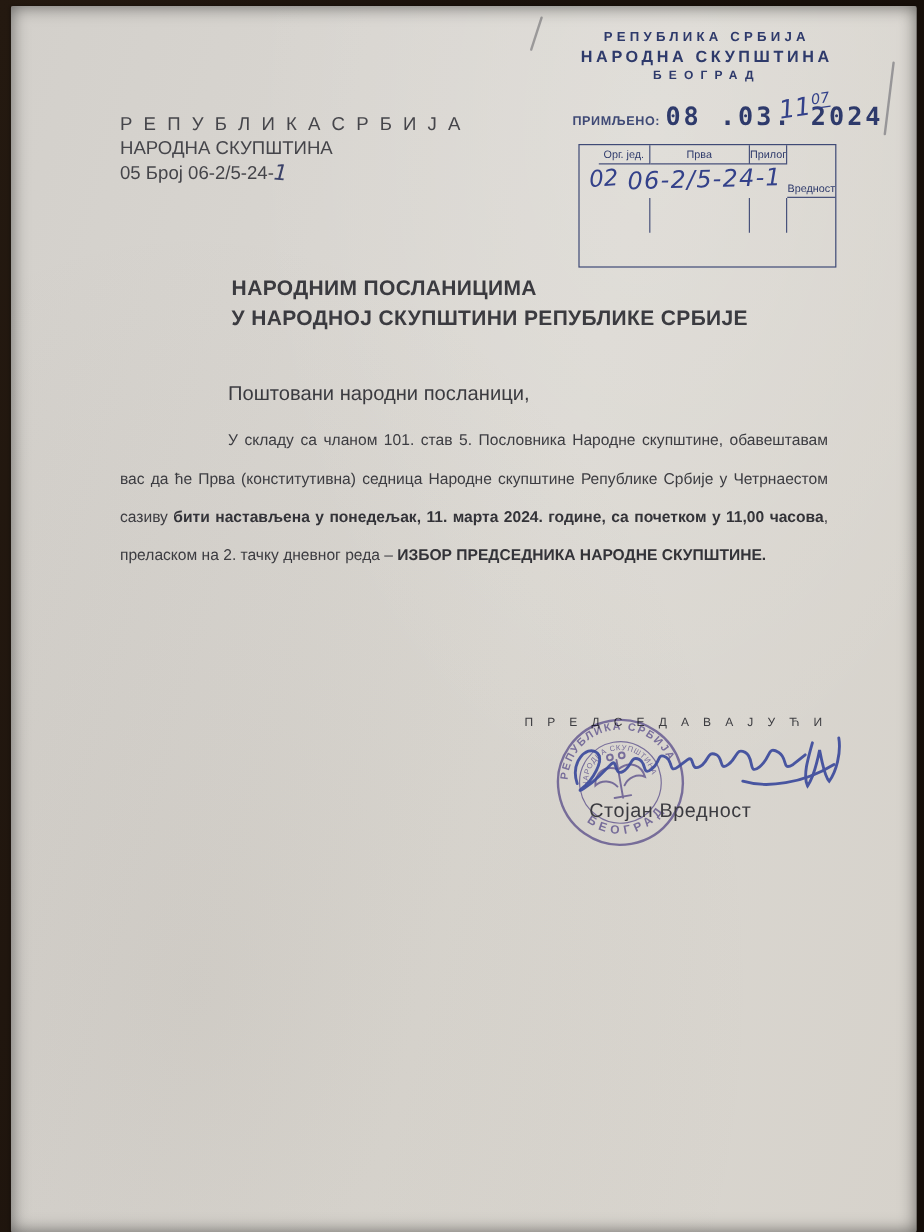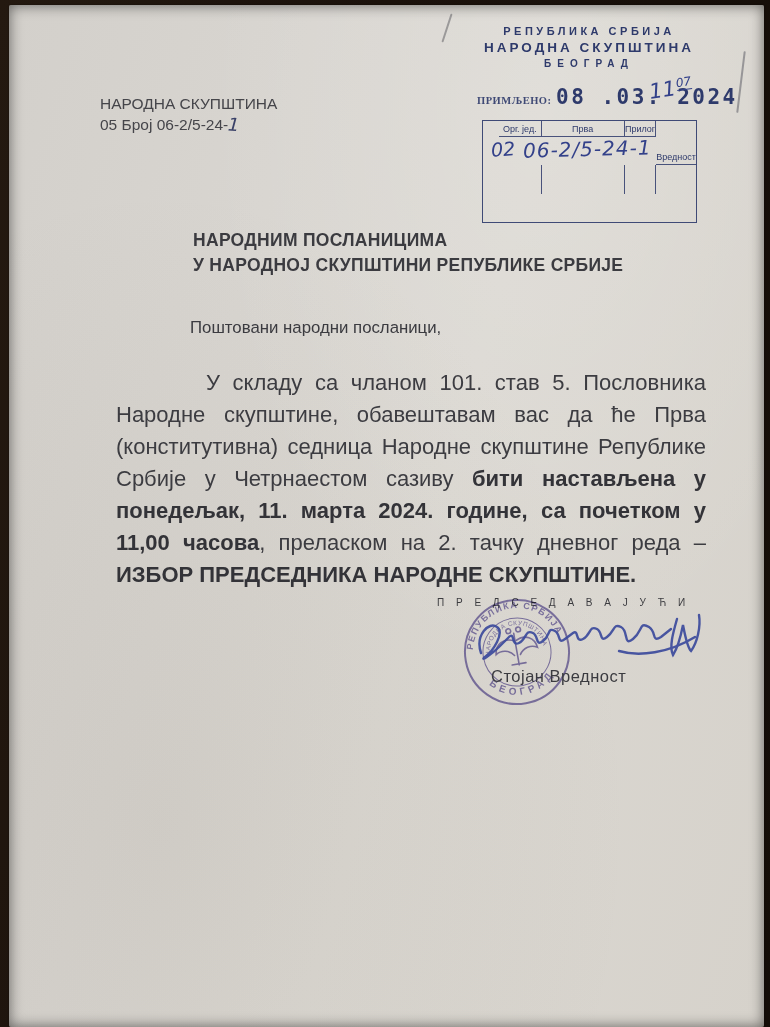--- a/index.html
+++ b/index.html
@@ -21,21 +21,21 @@
   .hl3 .hand-one{font-family:"DejaVu Sans",sans-serif;font-style:italic;font-size:18px;
      color:#3a4168;display:inline-block;transform:rotate(4deg);position:relative;top:1px;}
 
   
   .receipt{left:460px;top:20px;width:240px;color:#2e3a6b;}
   .r-org{text-align:center;font-weight:bold;}
   .r-org1{font-size:11px;letter-spacing:3.5px;}
   .r-org2{font-size:13.5px;letter-spacing:3px;margin-top:3px;}
   .r-org3{font-size:10px;letter-spacing:6px;margin-top:3px;}
   .r-received{position:absolute;left:8px;top:60px;white-space:nowrap;}
-  .r-label{font-size:10.5px;letter-spacing:.5px;font-weight:bold;opacity:.9;font-family:Liberation Serif, serif;}
+  .r-label{font-size:10.5px;letter-spacing:.5px;font-weight:bold;opacity:.9;}
   .r-date{font-family:"DejaVu Sans Mono",monospace;font-size:21px;font-weight:bold;
      letter-spacing:2.5px;}
   .hand{font-family:"DejaVu Sans",sans-serif;font-style:italic;color:#33418a;}
   .r-time{position:absolute;left:180px;top:52px;font-size:21px;transform:rotate(-8deg);}
   .r-time sup{font-size:12px;border-bottom:1.5px solid currentColor;margin-left:1px;}
   .r-table{position:absolute;left:13px;top:95px;width:213px;border:1.6px solid rgba(46,58,107,.9);
      border-collapse:collapse;display:block;}
   .r-row{display:flex;}
   .r-cell{border-right:1.4px solid rgba(46,58,107,.85);box-sizing:border-box;
      font-size:9px;text-align:center;overflow:hidden;}
@@ -44,42 +44,43 @@
   .r-val .r-cell{height:29px;}
   .c1{width:46px;margin-left:16px;}.c2{width:90px;}.c3{width:34px;}.c4{width:43px;margin-top:28px;}
   .hw-org{position:absolute;left:8px;top:17px;font-size:19px;transform:rotate(-4deg);}
   .hw-broj{position:absolute;left:40px;top:16px;font-size:20px;letter-spacing:1px;
      transform:rotate(-1.5deg);white-space:nowrap;}
 
   
   .title{left:184px;top:223px;font-size:17.5px;font-weight:bold;line-height:24.5px;
      letter-spacing:.3px;color:#3b3b40;}
   .salutation{left:181px;top:313px;font-size:16.8px;color:#3b3b40;}
-  .bodypar{left:91px;top:346px;width:590px;font-size:22px;line-height:32px;
-     text-align:justify;text-indent:90px;color:#3c3c41;margin:16px;}
+  .bodypar{left:91px;top:346px;width:590px;font-size:13px;line-height:32px;
+     text-align:justify;text-indent:90px;color:#3c3c41;margin:0;}
   .bodypar b{color:#333338;}
 
   
   .role{left:428px;top:592px;font-size:10px;letter-spacing:4.5px;color:#3c3c40;}
   .stamp-svg{left:443px;top:582px;transform:rotate(-10deg);opacity:.82;mix-blend-mode:multiply;}
   .sig-svg{left:460px;top:602px;opacity:.92;}
   .name{left:482px;top:662px;font-size:16.5px;letter-spacing:.5px;color:#3b3b40;}
 
   
   .artifact{background:currentColor;border-radius:2px;}
   .a1{left:437px;top:8px;width:2px;height:30px;color:#4a4a50;opacity:.45;transform:rotate(18deg);}
   .a2{left:731px;top:46px;width:2px;height:62px;color:#54545e;opacity:.5;transform:rotate(7deg);}
 </style>
 </head>
 <body>
 
 <div class="scene">
   <div class="paper">
 
     <div class="abs hl">
+      <div class="hl1">Р Е П У Б Л И К А  С Р Б И Ј А</div>
       <div>НАРОДНА СКУПШТИНА</div>
       <div class="hl3">
         <span>05 Број 06-2/5-24-</span><span class="hand-one">1</span>
       </div>
     </div>
 
     <div class="abs receipt">
       <div class="r-org">
         <div class="r-org1">РЕПУБЛИКА СРБИЈА</div>
         <div class="r-org2">НАРОДНА СКУПШТИНА</div>

